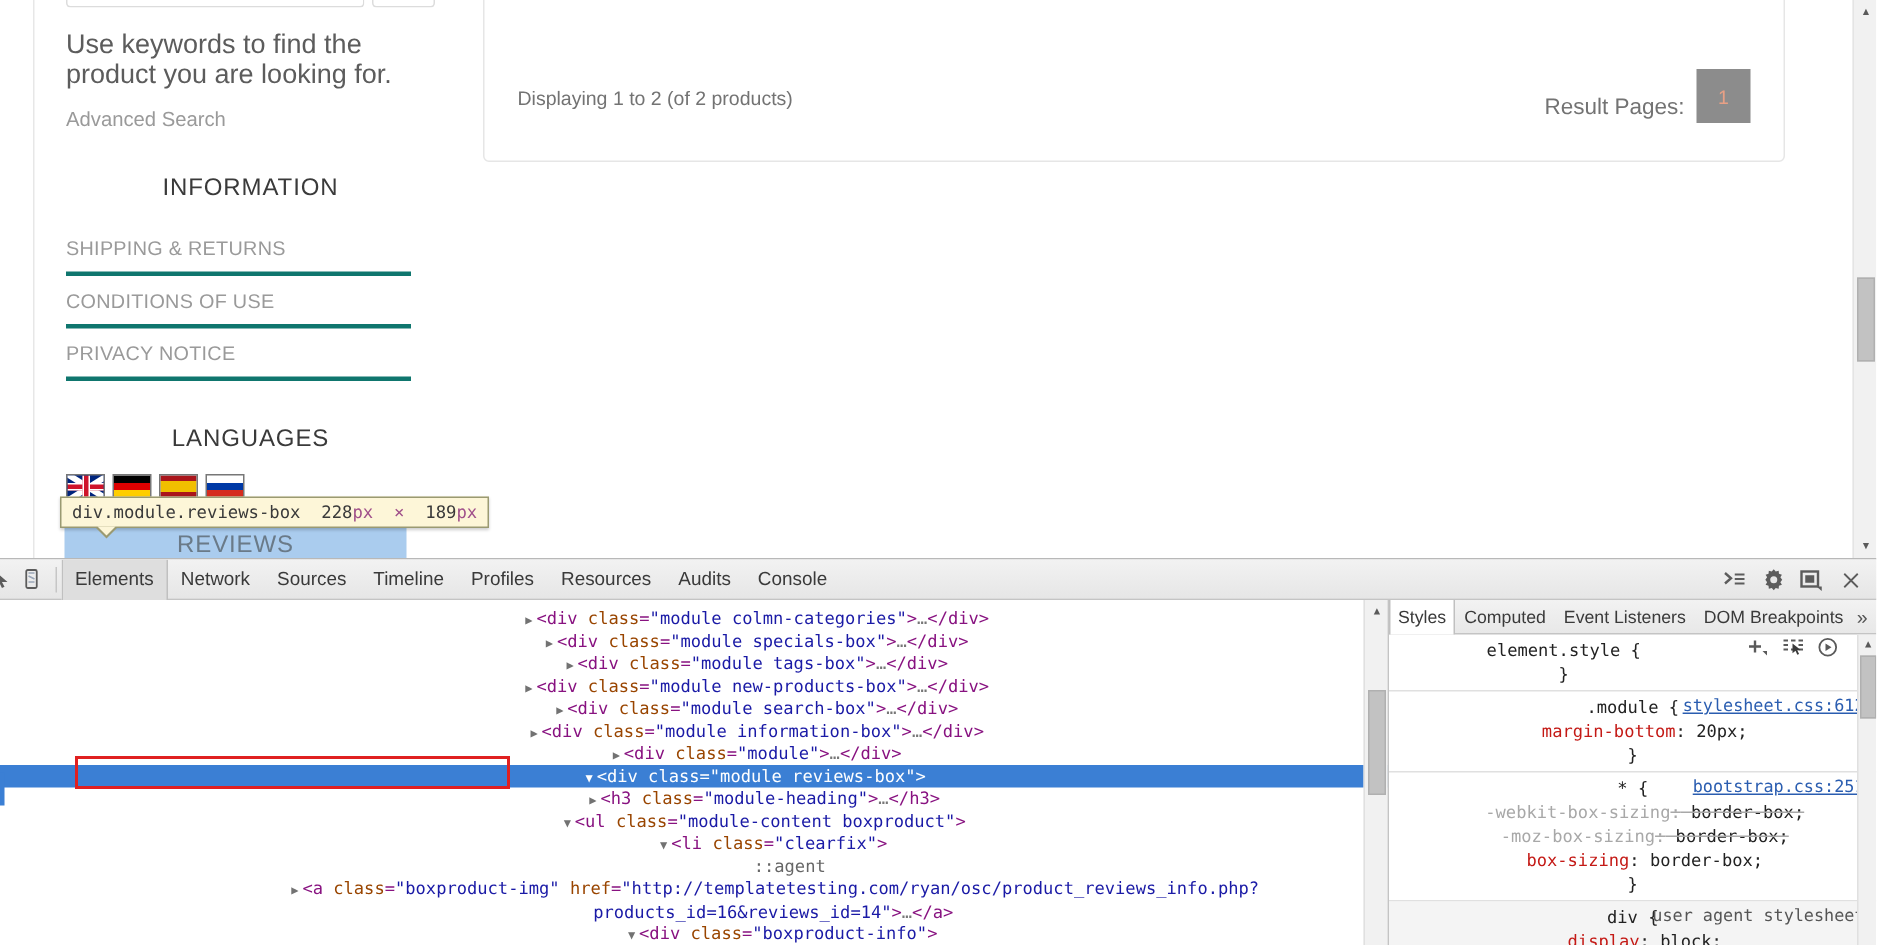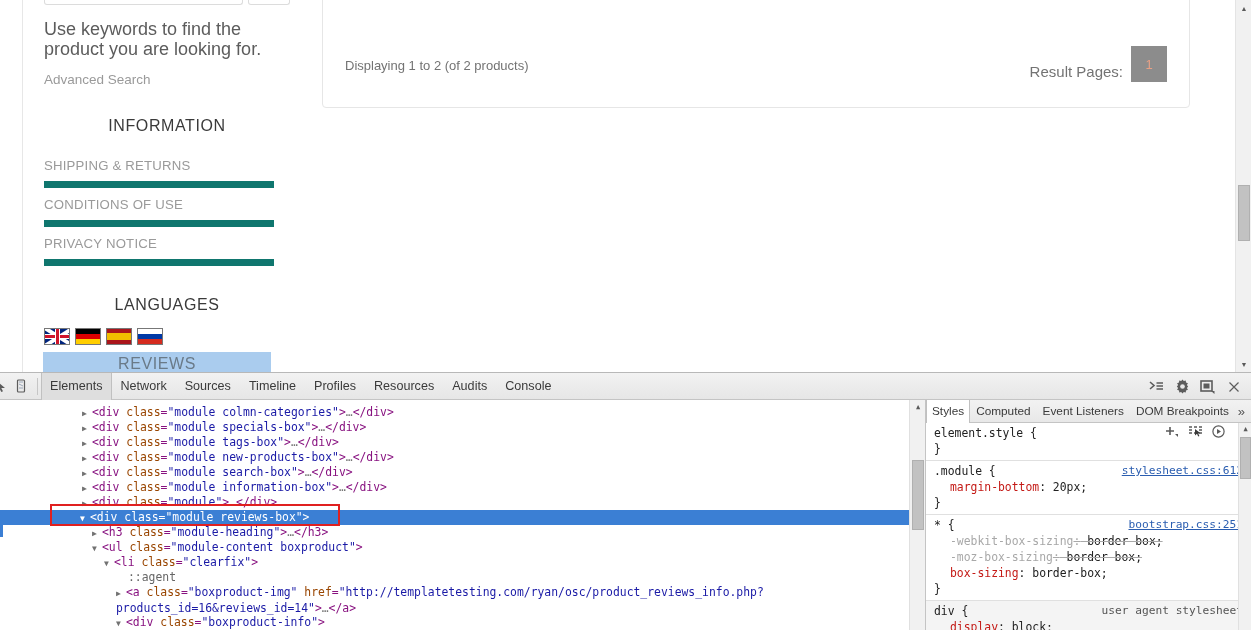--- a/index.html
+++ b/index.html
@@ -73,21 +73,21 @@
     display: block; margin-top: 13px;
     font-size: 13.5px; color: #9a9a9a; text-decoration: none;
   }
   .module-heading {
     text-align: center;
     font-size: 16px; letter-spacing: 0.6px;
     color: #3a3a3a; font-weight: normal;
     margin: 30px 0 14px 0;
   }
   ul.info-list { list-style: none; margin: 0; padding: 0; width: 230px; }
-  ul.info-list li { border-bottom: 7px solid #0f766e; }
+  ul.info-list li { border-bottom: 3px solid #0f766e; }
   ul.info-list li a {
     display: block; padding: 9px 0 8px 0;
     font-size: 13.2px; color: #9a9a9a; text-decoration: none;
     letter-spacing: 0.2px;
   }
   .lang-flags { display: flex; gap: 5px; margin-top: 14px; }
   .flag { width: 26px; height: 17px; border: 1px solid #777; position: relative; overflow: hidden; }
   .flag-uk { background: #00247d; }
   .flag-uk:before {
     content:""; position:absolute; left:-6px; top:6px; width:40px; height:4px;
@@ -159,20 +159,21 @@
     font-size: 13px;
   }
 
   
   #devtools {
     position: absolute; left: 0; top: 372px;
     width: 1251px; height: 192px;
     background: #fff;
     border-top: 1px solid #b8b8b8;
     font-family: "DejaVu Sans Mono", monospace;
+    text-align: center;
   }
   .dt-toolbar {
     position: relative;
     height: 27px;
     background: linear-gradient(to bottom, #f2f2f2, #e6e6e6);
     border-bottom: 1px solid #c4c4c4;
     display: flex; align-items: center;
     font-family: "Liberation Sans", sans-serif;
   }
   .dt-left-icons { display: flex; align-items: center; padding-left: 0px; }
@@ -366,20 +367,26 @@
         </div>
         <div class="flag flag-de"></div>
         <div class="flag flag-es"></div>
         <div class="flag flag-ru"></div>
       </div>
     </div>
 
     <div class="reviews-highlight"></div>
     <div class="reviews-heading-text">REVIEWS</div>
 
+    <div class="inspect-tooltip">
+      <span>div.module.reviews-box</span>
+      <span>&nbsp;</span><span>228</span><span class="unit">px</span>
+      <span>&nbsp;</span><span class="unit">×</span>
+      <span>&nbsp;</span><span>189</span><span class="unit">px</span>
+    </div>
 
     <div class="page-scrollbar">
       <div class="sb-arrow sb-up">▲</div>
       <div class="sb-thumb"></div>
       <div class="sb-arrow sb-down">▼</div>
     </div>
   </div>
 
   <div id="devtools">
 

